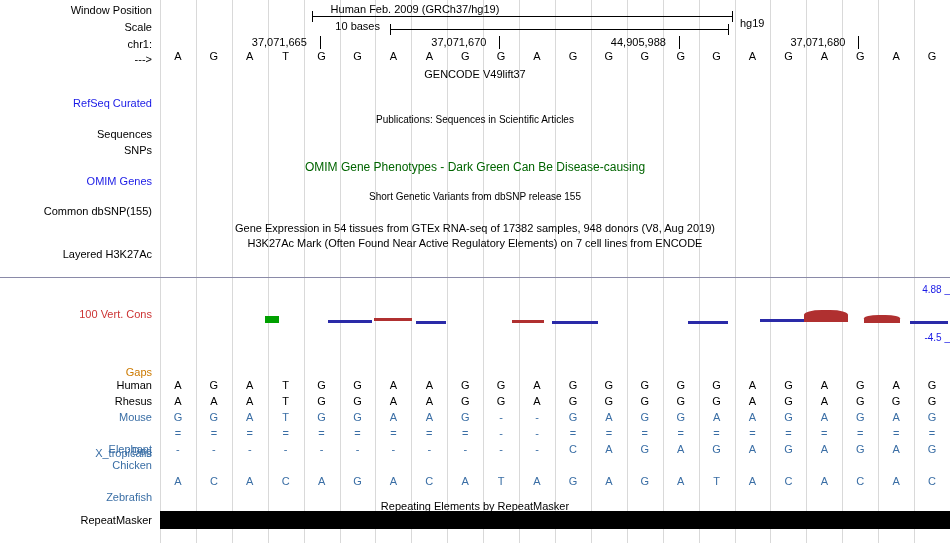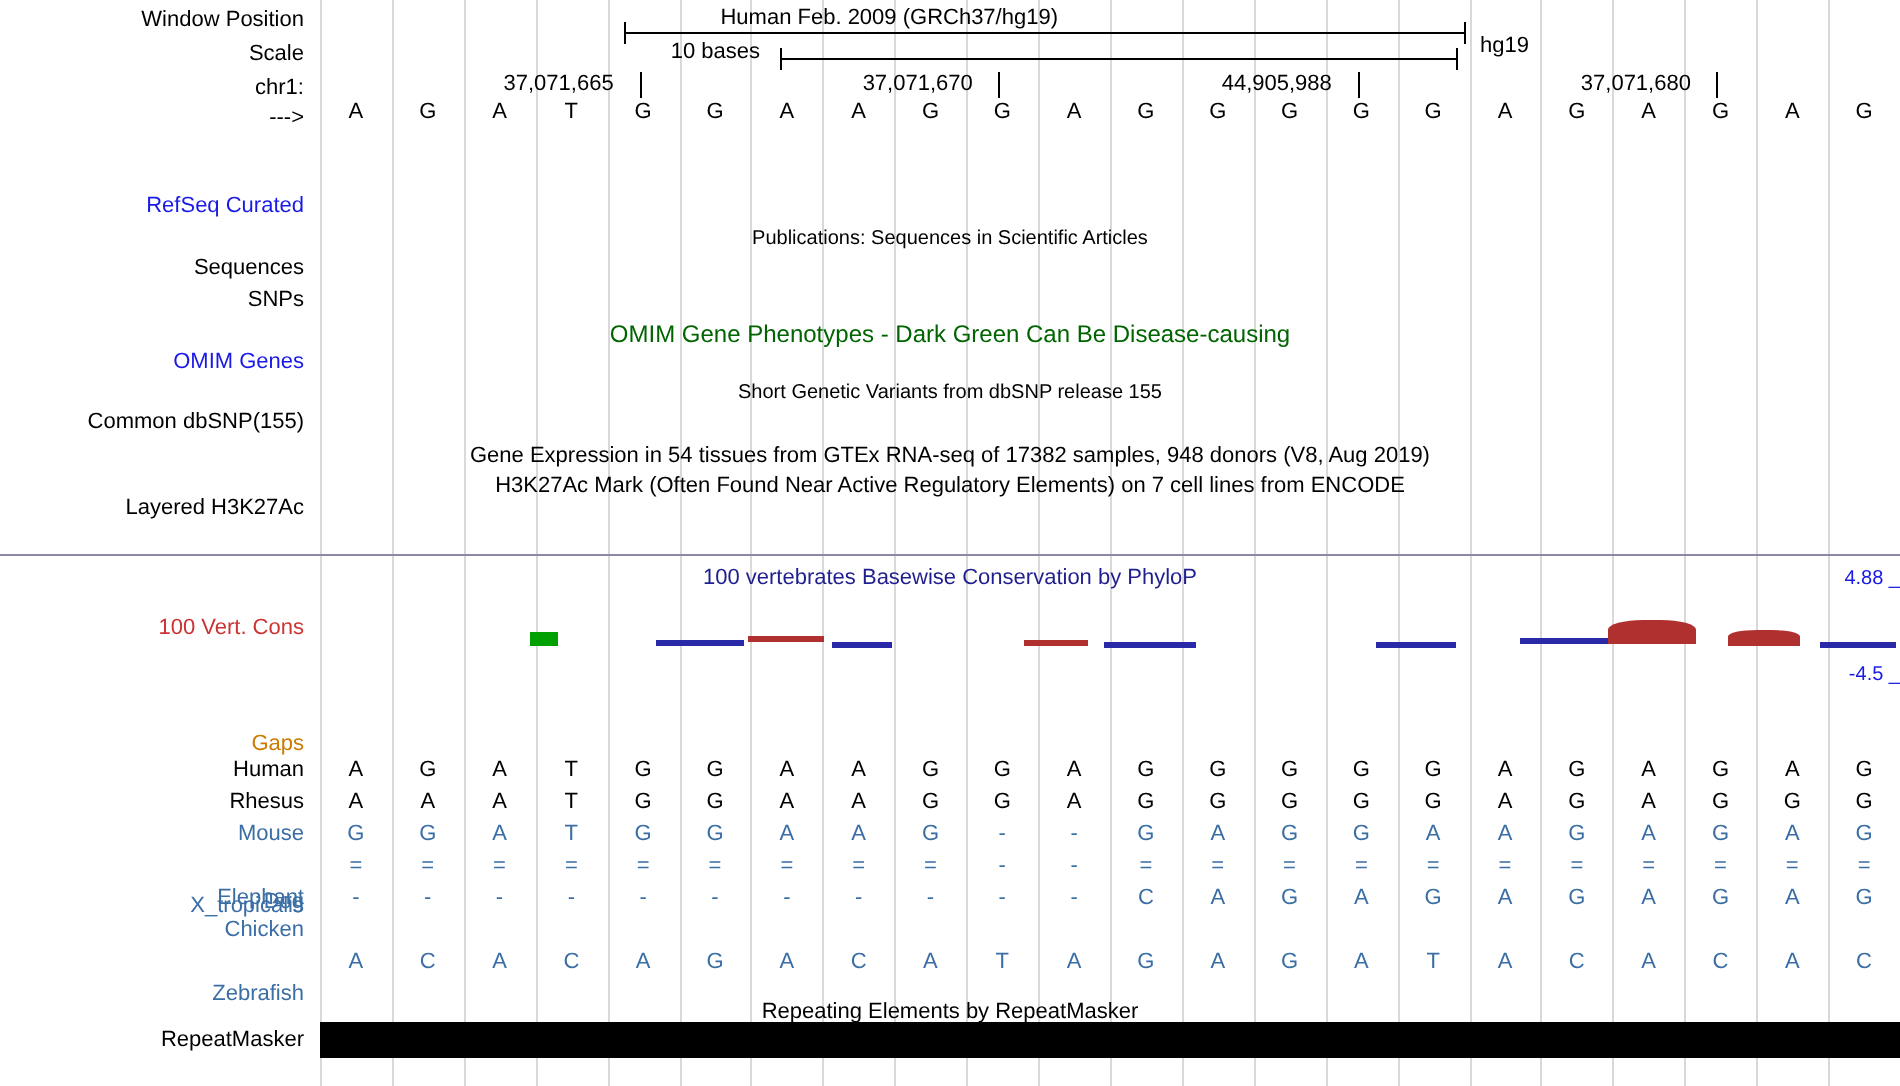--- a/index.html
+++ b/index.html
@@ -79,21 +79,21 @@
       <span style="left: 842.273px;"></span>
       <span style="left: 878.182px;"></span>
       <span style="left: 914.091px;"></span>
     </div>
 
   <div class="label-col" style="top:4px;">Window Position</div>
   <div class="label-col" style="top:21px;">Scale</div>
   <div class="label-col" style="top:38px;">chr1:</div>
   <div class="label-col" style="top:53px;">---&gt;</div>
 
-  <div class="center" style="left:279px;top:3px;width:250px;text-align:right;">Human Feb. 2009 (GRCh37/hg19)</div>
+  <div class="center" style="left:290px;top:3px;width:250px;">Human Feb. 2009 (GRCh37/hg19)</div>
 
   <div class="rulerline" style="left:312px;top:16px;width:420px;height:1px;"></div>
   <div class="tick" style="left:312px;top:11px;height:11px;"></div>
   <div class="tick" style="left:732px;top:11px;height:11px;"></div>
   <div class="center" style="left:740px;top:17px;width:40px;text-align:left;">hg19</div>
 
   <div class="center" style="left:300px;top:20px;width:80px;text-align:right;">10 bases</div>
   <div class="rulerline" style="left:390px;top:29px;width:338px;height:1px;"></div>
   <div class="tick" style="left:390px;top:24px;height:11px;"></div>
   <div class="tick" style="left:728px;top:24px;height:11px;"></div>
@@ -127,40 +127,40 @@
       <b style="left: 520.682px;">G</b>
       <b style="left: 556.591px;">G</b>
       <b style="left: 592.5px;">A</b>
       <b style="left: 628.409px;">G</b>
       <b style="left: 664.318px;">A</b>
       <b style="left: 700.227px;">G</b>
       <b style="left: 736.136px;">A</b>
       <b style="left: 772.045px;">G</b>
     </div>
 
+  <div class="ttl" style="top:68px;">GENCODE V49lift37</div>
   <div class="label-col blue-label" style="top:97px;">RefSeq Curated</div>
 
   <div class="ttl" style="top:114px;font-size:10px;">Publications: Sequences in Scientific Articles</div>
   <div class="label-col" style="top:128px;">Sequences</div>
   <div class="label-col" style="top:144px;">SNPs</div>
 
   <div class="ttl green" style="top:160px;font-size:12px;">OMIM Gene Phenotypes - Dark Green Can Be Disease-causing</div>
   <div class="label-col blue-label" style="top:175px;">OMIM Genes</div>
 
   <div class="ttl" style="top:191px;font-size:10px;">Short Genetic Variants from dbSNP release 155</div>
   <div class="label-col" style="top:205px;">Common dbSNP(155)</div>
 
   <div class="ttl" style="top:222px;">Gene Expression in 54 tissues from GTEx RNA-seq of 17382 samples, 948 donors (V8, Aug 2019)</div>
 
   <div class="ttl" style="top:237px;">H3K27Ac Mark (Often Found Near Active Regulatory Elements) on 7 cell lines from ENCODE</div>
   <div class="label-col" style="top:248px;">Layered H3K27Ac</div>
 
   <div class="sep" style="top:277px;"></div>
 
-  <div class="ttl navy" style="top:283px;">100 vertebrates Basewise Conservation by PhyloP</div>
   <div class="axislabel" style="top:284px;">4.88 _</div>
   <div class="label-col" style="top:308px;color:#cc3333;">100 Vert. Cons</div>
   <div class="axislabel" style="top:332px;">-4.5 _</div>
 
   <div class="consblock" style="top:300px;">
     <div class="consbar" style="left:105px;top:16px;width:14px;height:7px;background:#00a000;"></div>
     <div class="consbar" style="left:168px;top:20px;width:44px;background:#2a2aa8;"></div>
     <div class="consbar" style="left:214px;top:18px;width:38px;background:#b03030;"></div>
     <div class="consbar" style="left:256px;top:21px;width:30px;background:#2a2aa8;"></div>
     <div class="consbar" style="left:352px;top:20px;width:32px;background:#b03030;"></div>

